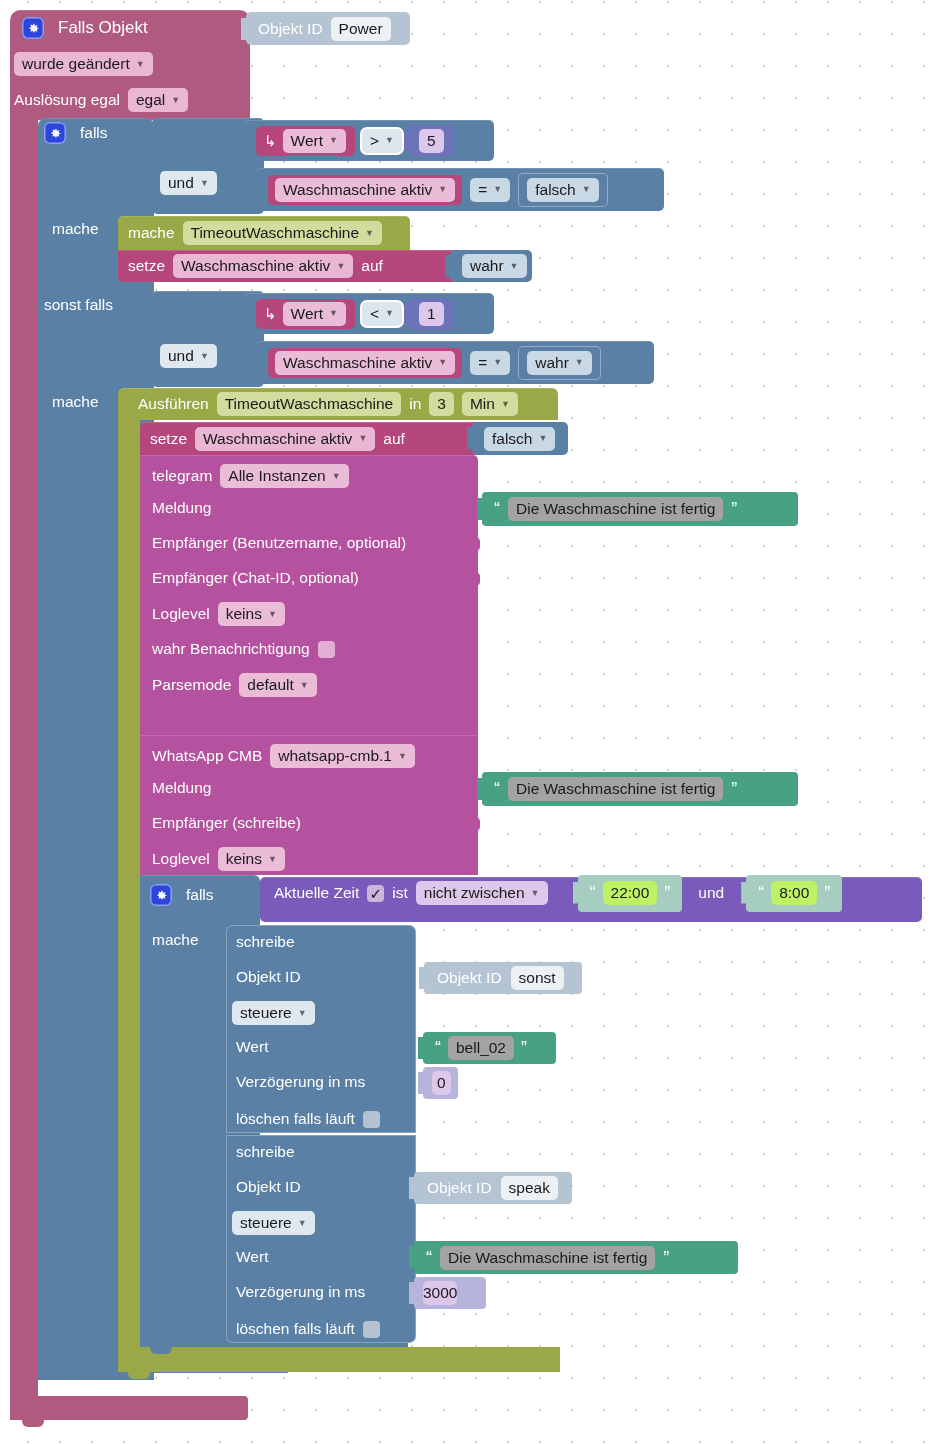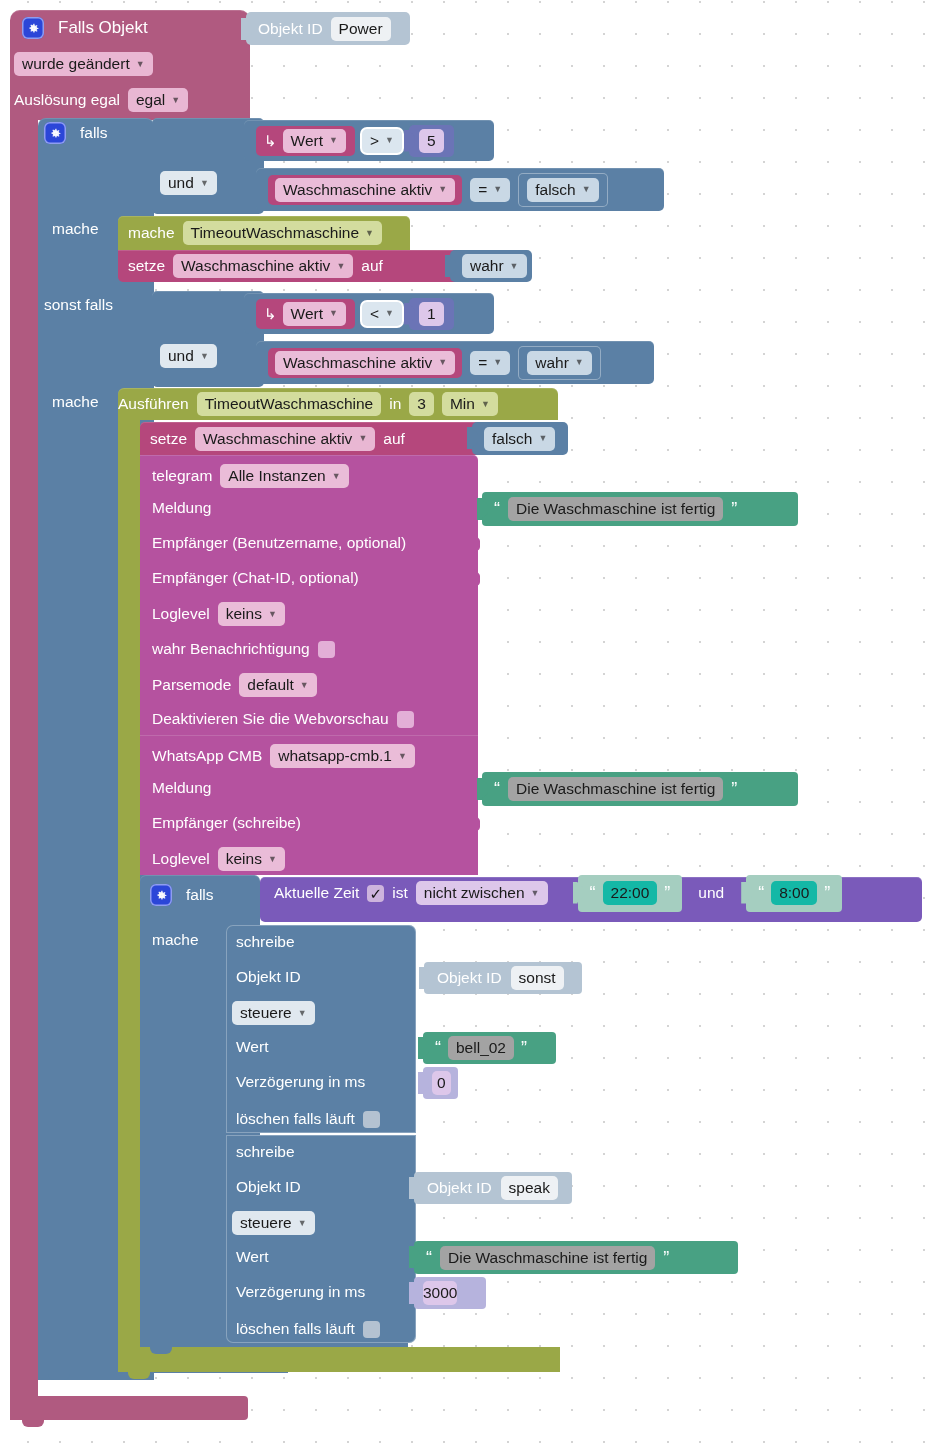--- a/index.html
+++ b/index.html
@@ -63,21 +63,21 @@
   .c-strmint{background:#a5cec0;}        
   .c-num{background:#6b74b6;}            
   .c-numlav{background:#b6b3dd;}         
 
   .chip-pale{background:#e0e8ef;}
   .chip-pink{background:#e9b7d3;}
   .chip-pinkl{background:#eabcd8;}
   .chip-olive{background:#d3dc9e;}
   .chip-lilac{background:#ddc7ea;}
   .chip-green{background:#a3a3a3;}
-  .chip-mint{background:#14b8a6;text-align:right;}
+  .chip-mint{background:#bef264;text-align:right;}
   .chip-white{background:#eef1f4;}
   .chip-sky{background:#c9d8e5;}
   .chip-dd-out{background:#dbe6ef;box-shadow:0 0 0 2px #ffffff;}
 
   .edge{box-shadow:inset 0 1px 0 rgba(255,255,255,.14);}
 </style>
 </head>
 <body>
 
 <div class="canvas">
@@ -263,21 +263,21 @@
           <span>wahr</span>
             <span class="caret">▼</span>
         </span>
       </span>
     </div>
   </div>
 
   <span class="lbl" style="position:absolute;left:52px;top:393px;">mache</span>
 
   <div class="blk c-timer edge" style="left:118px;top:388px;width:440px;height:32px;border-radius:6px 6px 0 0;">
-    <div class="row" style="height:32px;padding-left:0;gap:8px;">
+    <div class="row" style="height:32px;padding-left:20px;gap:8px;">
       <span class="lbl">Ausführen</span>
       <span class="chip chip-olive">TimeoutWaschmaschine</span>
       <span class="lbl">in</span>
       <span class="chip chip-olive">3</span>
       <span class="chip chip-olive">
         <span>Min</span>
           <span class="caret">▼</span>
       </span>
     </div>
   </div>
@@ -350,24 +350,20 @@
   </div>
 
   <div class="row" style="position:absolute;left:152px;top:673px;height:24px;gap:8px;">
     <span class="lbl">Parsemode</span>
     <span class="chip chip-pinkl">
       <span>default</span>
         <span class="caret">▼</span>
     </span>
   </div>
 
-  <div class="row" style="position:absolute;left:152px;top:708px;height:22px;gap:8px;">
-    <span class="lbl">Deaktivieren Sie die Webvorschau</span>
-    <span class="cbox off-pink"></span>
-  </div>
 
   <div class="blk c-sendto edge" style="left:140px;top:735px;width:338px;height:140px;"></div>
 
   <div class="row" style="position:absolute;left:152px;top:743px;height:26px;gap:8px;">
     <span class="lbl">WhatsApp CMB</span>
     <span class="chip chip-pinkl">
       <span>whatsapp-cmb.1</span>
         <span class="caret">▼</span>
     </span>
   </div>

